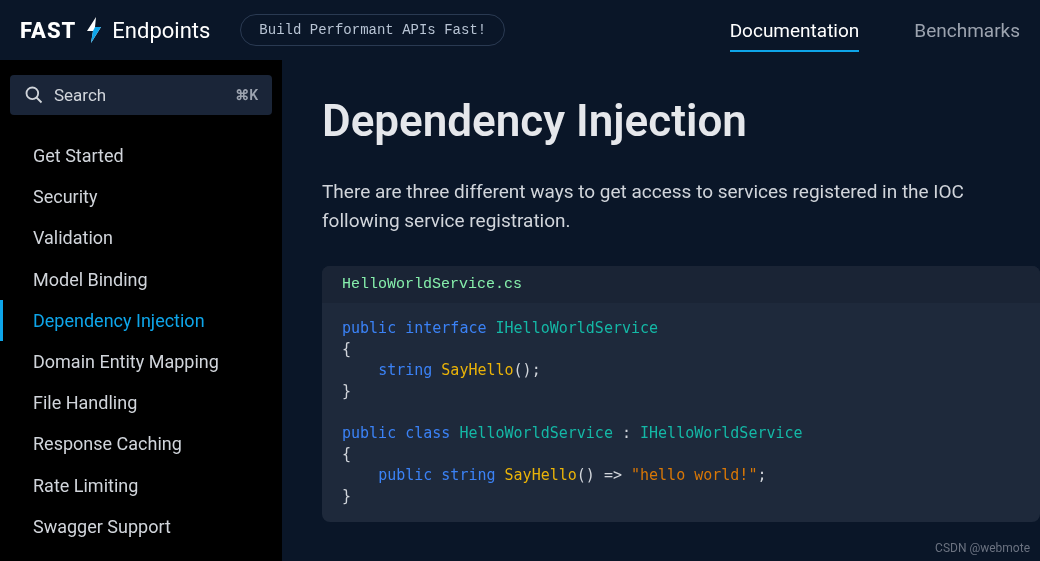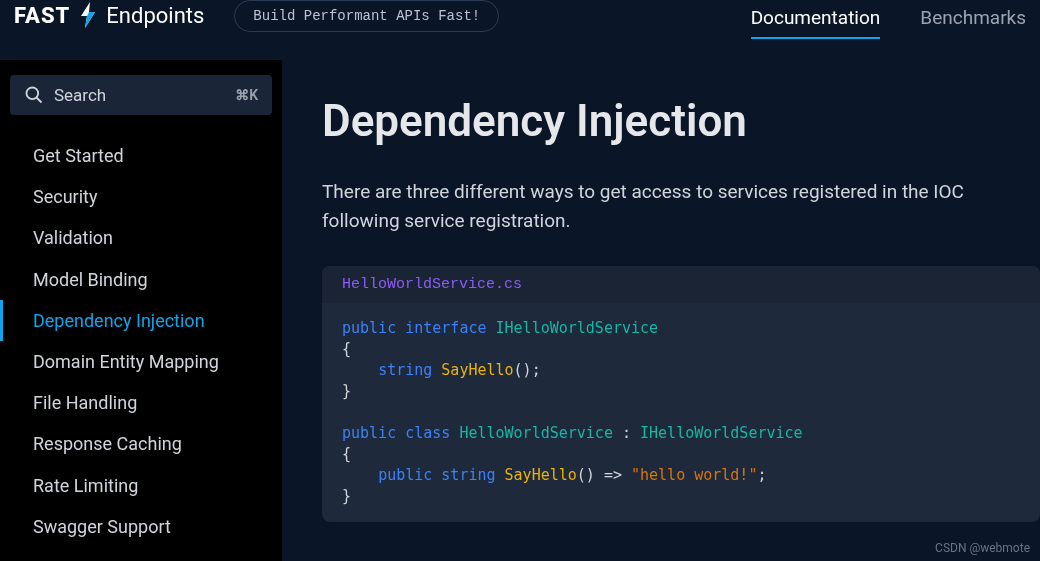--- a/index.html
+++ b/index.html
@@ -11,23 +11,23 @@
       background: #0a1628;
       color: #d1d5db;
       font-family: -apple-system, BlinkMacSystemFont, "Segoe UI", Roboto, sans-serif;
       width: 1040px;
       height: 561px;
       overflow: hidden;
       position: relative;
     }
     .header {
       display: flex;
-      align-items: flex-start;
+      align-items: center;
       height: 60px;
-      padding: 0 14px;
+      padding: 0 20px;
       background: #0a1628;
     }
     .logo {
       display: flex;
       align-items: center;
       gap: 8px;
     }
     .logo-fast {
       font-weight: 800;
       font-size: 22px;
@@ -49,21 +49,21 @@
       padding: 7px 18px;
       border: 1px solid #2a3a52;
       border-radius: 20px;
       font-family: Liberation Mono, monospace;
       font-size: 14px;
       color: #b8c4d4;
     }
     .nav-links {
       margin-left: auto;
       display: flex;
-      gap: 40px;
+      gap: 55px;
     }
     .nav-link {
       font-size: 19px;
       color: #ffffff;
       padding: 6px 0;
       cursor: pointer;
       position: relative;
     }
     .nav-link.active::after {
       content: "";
@@ -151,21 +151,21 @@
     .code-container {
       background: #1e293b;
       border-radius: 8px;
       overflow: hidden;
     }
     .code-header {
       background: #1a2435;
       padding: 10px 20px;
       font-family: "Consolas", "Courier New", monospace;
       font-size: 15px;
-      color: #8b5cf6;
+      color: #86efac;
     }
     .code-body {
       padding: 15px 20px;
       font-family: "Consolas", "Courier New", monospace;
       font-size: 15px;
       line-height: 1.4;
     }
     .kw1 { color: #3b82f6; }
     .type { color: #14b8a6; }
     .method { color: #eab308; }

